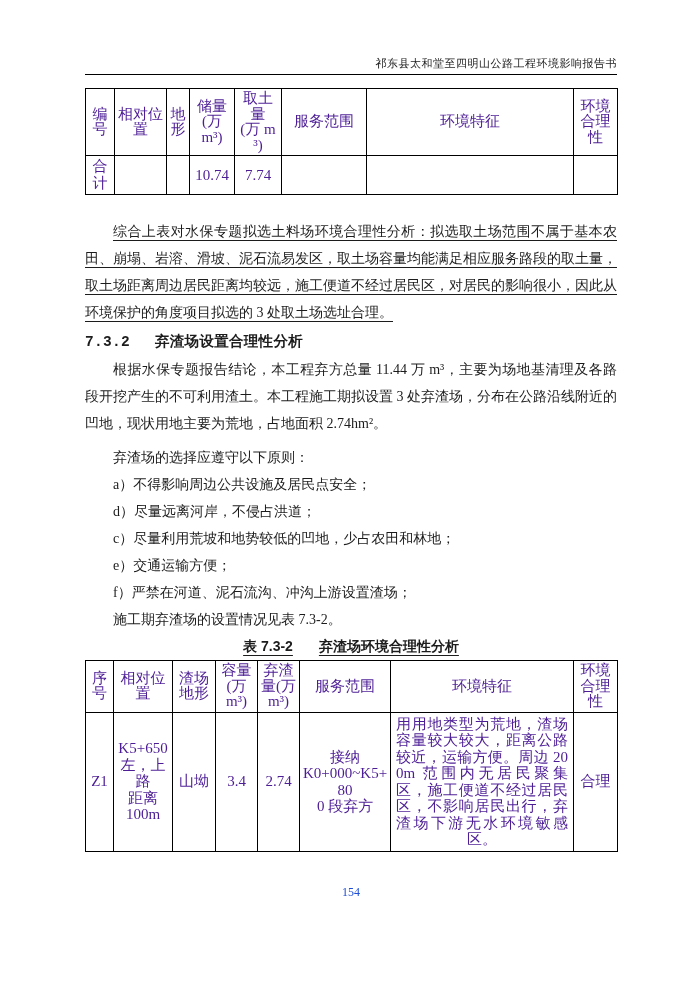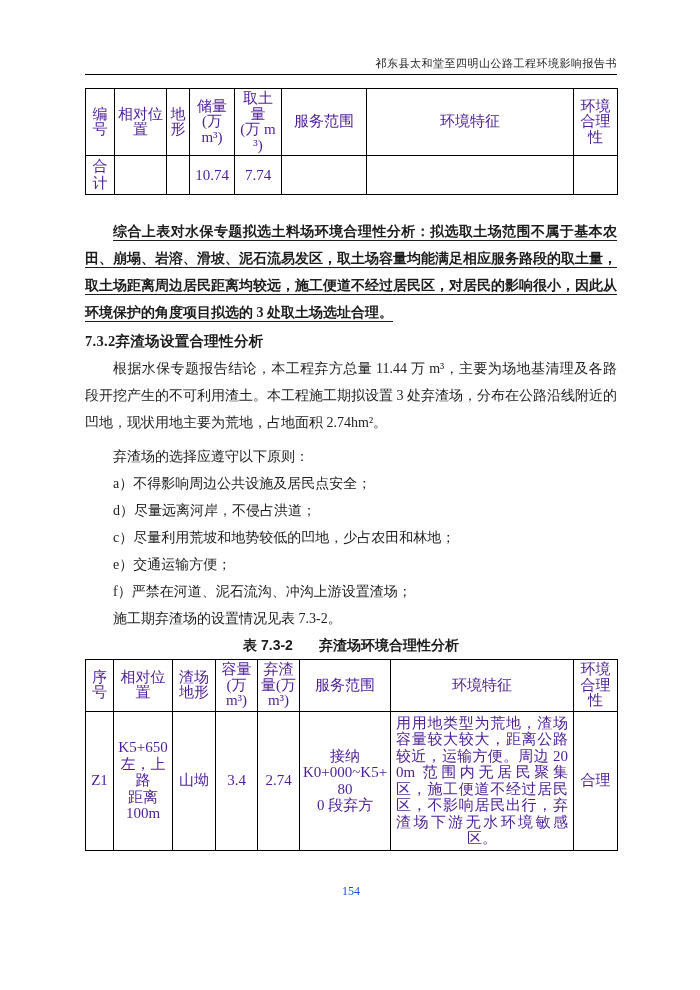--- a/index.html
+++ b/index.html
@@ -63,43 +63,44 @@
   
   .para {
     font-size: 14px;
     line-height: 27px;
     text-align: justify;
     text-indent: 2em;
     word-break: break-all;
   }
   .para-summary {
     margin-top: 23px;
-    font-weight: 700;
+    font-weight: 400;
     text-decoration: underline;
     text-underline-offset: 4px;
   }
   .section-heading {
     margin-top: 2px;
     font-family: "Liberation Sans", "DejaVu Sans", sans-serif;
     font-size: 14.5px;
     font-weight: 600;
     line-height: 27px;
     letter-spacing: 0.3px;
   }
-  .section-heading .sec-num { margin-right: 0; font-family: Liberation Serif, serif; }
+  .section-heading .sec-num { margin-right: 25px; font-family: Liberation Mono, monospace; }
   .principles-intro { margin-top: 7px; }
   .table-caption {
     margin-top: 0px;
     text-align: center;
     font-family: "Liberation Sans", "DejaVu Sans", sans-serif;
     font-size: 14px;
     font-weight: 600;
     line-height: 27px;
   }
   .table-caption .cap-inner {
+    text-decoration: underline;
     text-underline-offset: 4px;
   }
   .table-caption .cap-label { margin-right: 26px; }
 
   
   .page-footer {
     margin-top: 33px;
     text-align: center;
     font-size: 12px;
     color: #1d4ed8;

